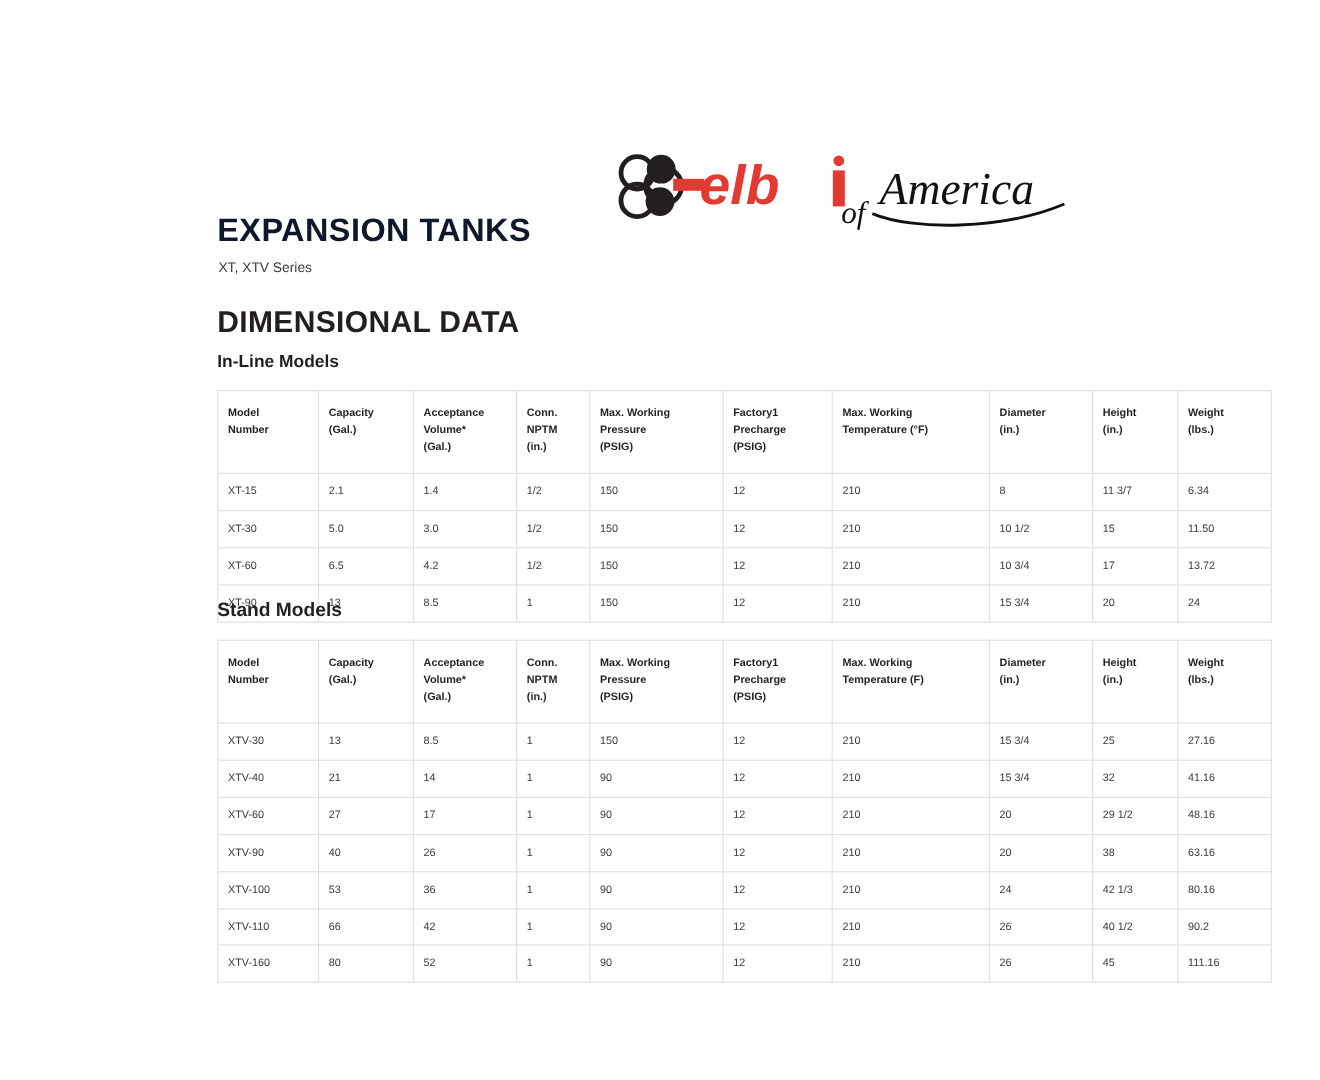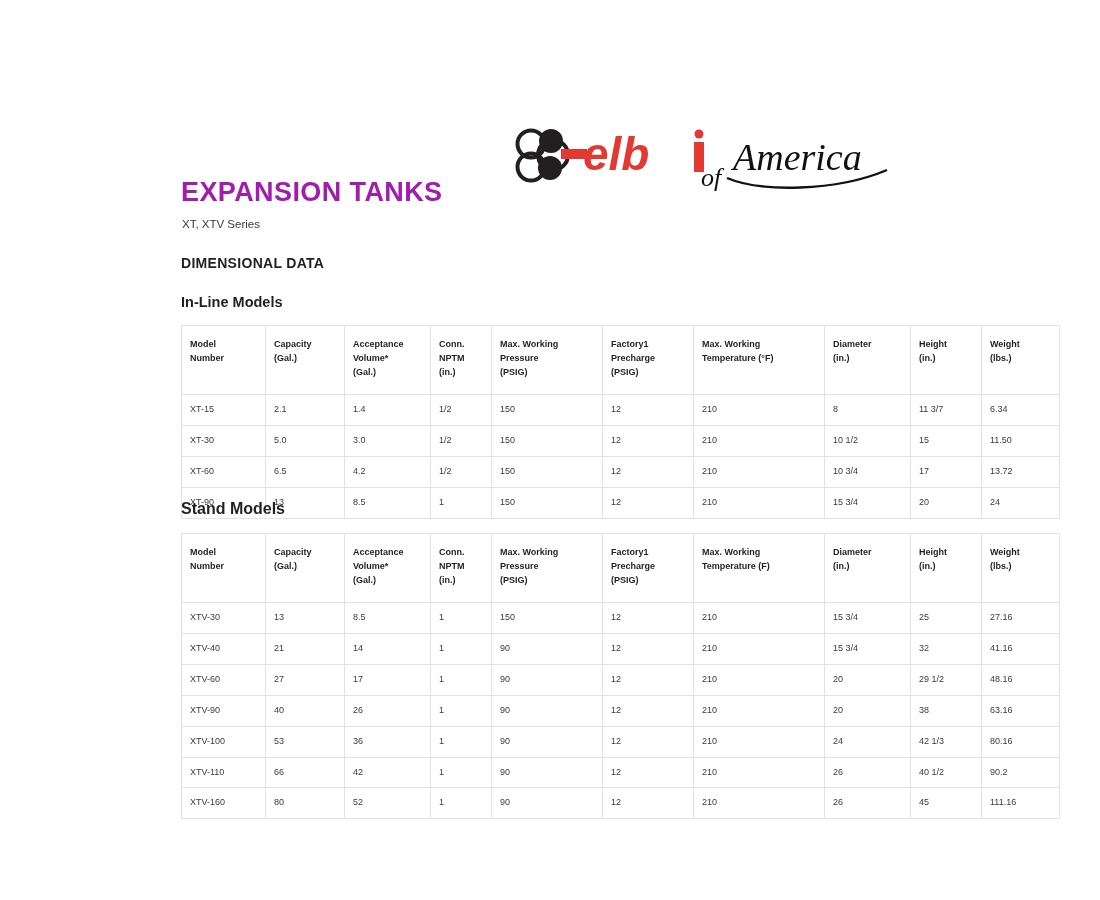--- a/index.html
+++ b/index.html
@@ -31,21 +31,21 @@
   }
   .title-block {
     position: absolute;
     left: 181px;
     top: 68px;
   }
   .doc-title {
     font-size: 27px;
     font-weight: bold;
     letter-spacing: 0.4px;
-    color: #a21caf;
+    color: #0f172a;
     margin: 0;
     line-height: 1.1;
   }
   .doc-subtitle {
     font-size: 11.5px;
     color: #3b3b3b;
     margin: 10px 0 0 1px;
     font-weight: normal;
   }
 
@@ -56,21 +56,21 @@
     top: 8px;
     width: 390px;
     height: 85px;
   }
   .logo svg { display: block; }
 
   
   .section-heading {
     position: absolute;
     left: 181px;
-    font-size: 14px;
+    font-size: 25px;
     font-weight: bold;
     letter-spacing: 0.3px;
     color: #231f20;
   }
   #dimensional-data-heading { top: 255px; }
 
   .sub-heading {
     position: absolute;
     left: 181px;
     font-size: 14.5px;

